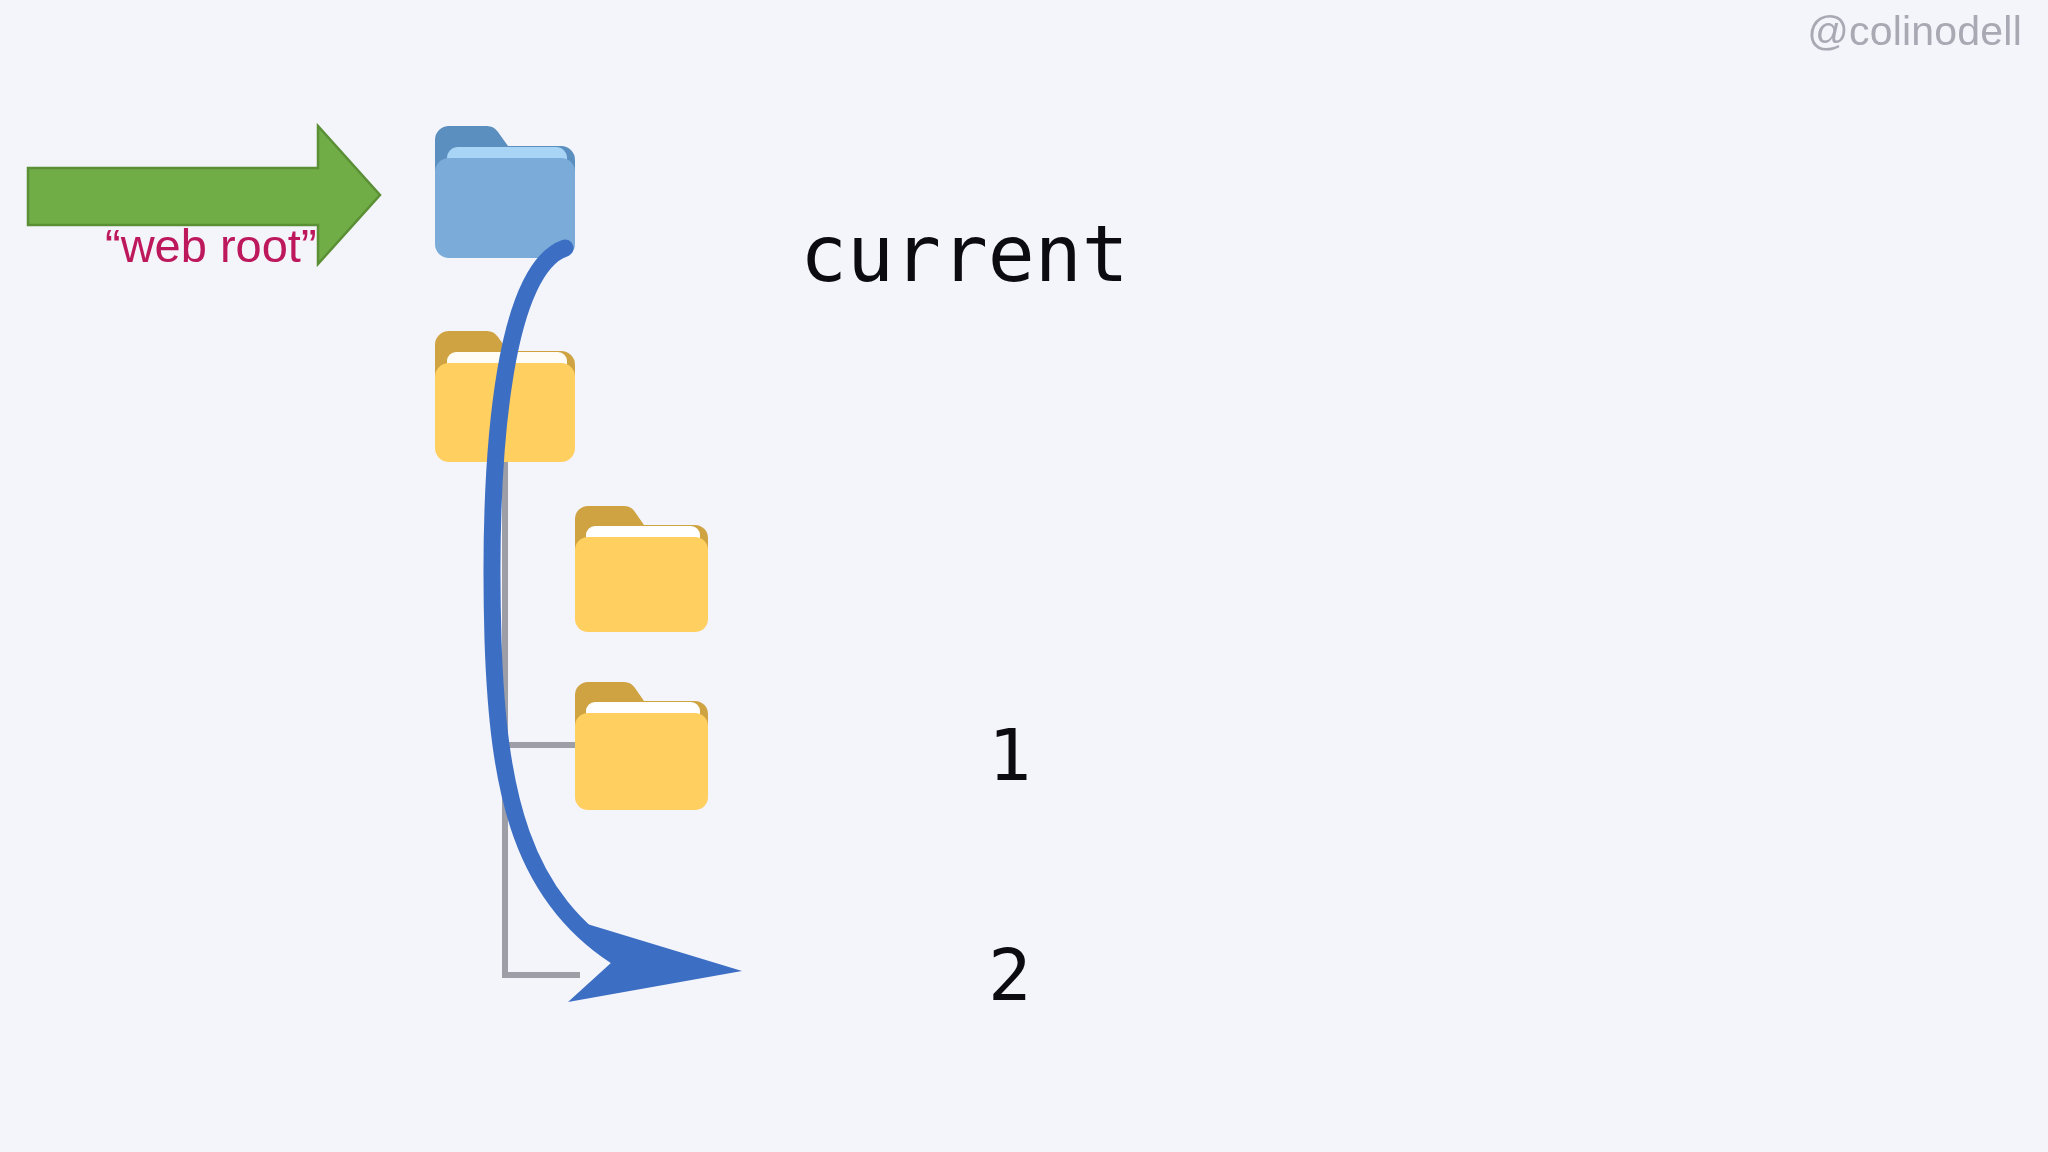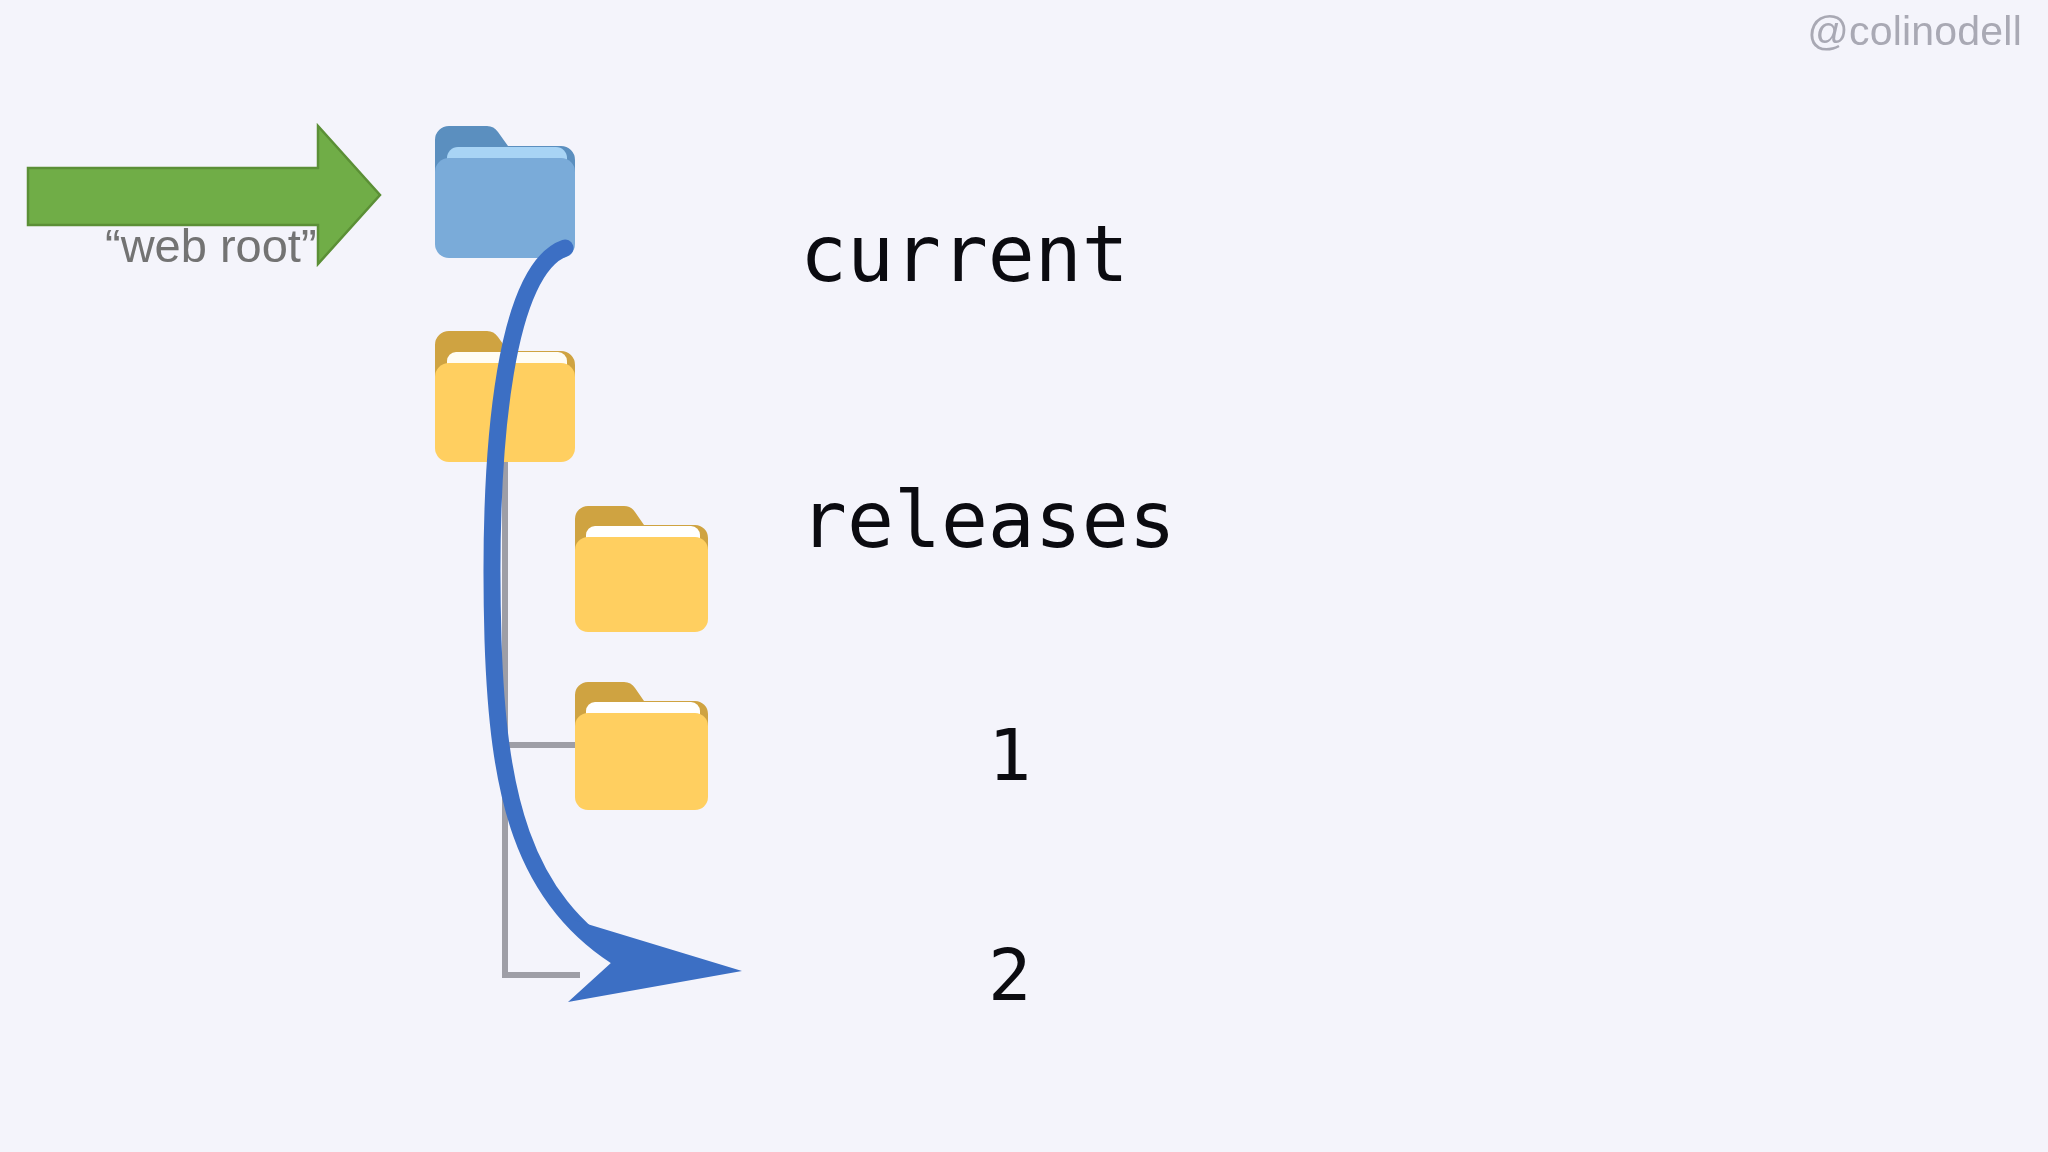--- a/index.html
+++ b/index.html
@@ -45,21 +45,21 @@
   .label-current { left: 800px; top: 196px; font-size: 78px; }
   .label-releases { left: 800px; top: 462px; font-size: 78px; }
   .label-one { left: 988px; top: 700px; font-size: 72px; }
   .label-two { left: 988px; top: 920px; font-size: 72px; }
   .arrow-text {
     position: absolute;
     left: 105px;
     top: 222px;
     font-family: "Liberation Sans", sans-serif;
     font-size: 47px;
-    color: #737373;
+    color: #be185d;
     white-space: nowrap;
     line-height: 1;
   }
 </style>
 </head>
 <body>
 
 <div id="stage">
 
   <svg id="scene" viewBox="0 0 2048 1152" xmlns="http://www.w3.org/2000/svg">
@@ -104,19 +104,18 @@
       <polygon points="574,920 742,971 568,1002 612,962" fill="#3c6fc4"></polygon>
     </g>
   </svg>
 
   <div class="watermark">@colinodell</div>
 
   <div class="arrow-text">“web root”</div>
 
   <div class="node-label label-current">current</div>
 
-  <div class="node-label label-releases">releases</div>
 
   <div class="node-label label-one">1</div>
 
   <div class="node-label label-two">2</div>
 
 </div>
 
 </body></html>

